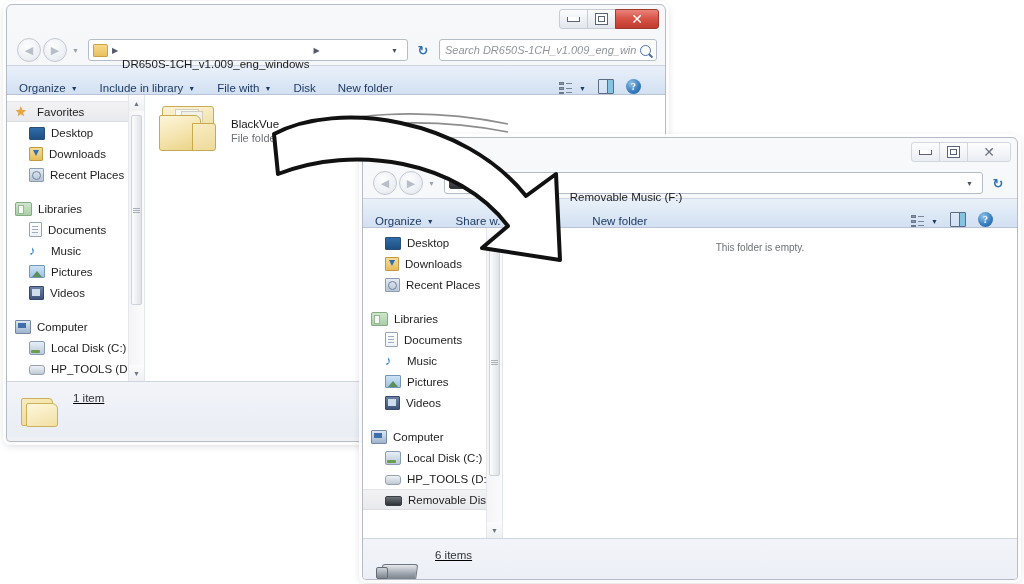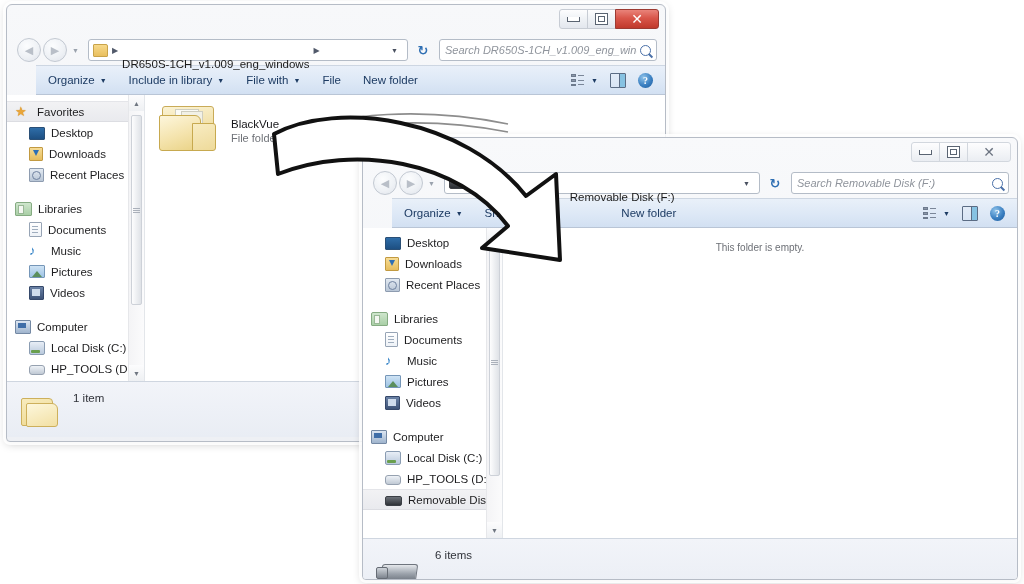--- a/index.html
+++ b/index.html
@@ -81,23 +81,23 @@
   }
   .searchbox .ph{flex:1;font-size:11px;font-style:italic;color:#8f949c;white-space:nowrap;overflow:hidden;}
   .magnifier{
     width:9px;height:9px;border:1.6px solid #4a70a8;border-radius:50%;position:relative;flex:none;margin-left:3px;
   }
   .magnifier:after{content:"";position:absolute;width:5px;height:1.6px;background:#4a70a8;
     right:-4px;bottom:-0.5px;transform:rotate(45deg);transform-origin:left center;}
 
   
   .toolbar{
-    height:30px;display:flex;align-items:center;padding:0 12px 0 12px;
+    height:30px;display:flex;align-items:flex-end;padding:0 24px 0 12px;
     background:linear-gradient(180deg,#e9f0f9 0%,#dde8f6 55%,#d2e0f2 100%);
-    border-top:1px solid #cdd6e2;border-bottom:1px solid #b9c5d6;box-sizing:border-box;margin-left:29px;
+    border-top:1px solid #cdd6e2;border-bottom:1px solid #b9c5d6;box-sizing:border-box;
   }
   .tbitem{font-size:11.5px;color:#1d3b63;margin-right:22px;white-space:nowrap;display:flex;align-items:center;}
   .tbcaret{font-size:7px;margin-left:5px;color:#1d3b63;}
   .tbspacer{flex:1;}
   .tbicon{display:flex;align-items:center;margin-left:12px;}
   .viewicon{width:13px;height:12px;position:relative;}
   .viewicon i{position:absolute;left:0;width:5px;height:3px;background:#8a96a8;border:1px solid #6d7a8d;box-sizing:border-box;}
   .viewicon i:nth-child(1){top:0;}
   .viewicon i:nth-child(2){top:5px;}
   .viewicon i:nth-child(3){top:10px;height:2px;}
@@ -199,21 +199,21 @@
   }
   .dragtip .tipic{width:12px;height:12px;margin-right:5px;border-radius:1px;
     background:linear-gradient(180deg,#8fb3d8 0%,#4b74a8 100%);border:1px solid #3c5f90;position:relative;flex:none;}
   .dragtip .tipic:after{content:"";position:absolute;left:3px;top:1px;width:0;height:0;
     border-left:3px solid transparent;border-right:3px solid transparent;border-bottom:6px solid #fff;}
   .dragtip .tiptxt{font-size:11px;color:#1c3f77;white-space:nowrap;}
 
   
   .statusbar{
     height:auto;background:linear-gradient(180deg,#f2f4f9 0%,#e9edf4 100%);
-    border-top:1px solid #cfd6e0;display:flex;align-items:center;padding:4px 0 0 14px;box-sizing:border-box;
+    border-top:1px solid #cfd6e0;display:flex;align-items:center;padding:4px 0 0 14px;box-sizing:border-box;text-decoration:underline;
   }
   #win1 .statusbar{height:56px;}
   #win2 .statusbar{height:60px;}
   .stfolder{width:40px;height:32px;position:relative;flex:none;}
   .stfolder .f1{position:absolute;left:0;top:2px;width:30px;height:26px;border-radius:2px 4px 2px 2px;
     background:linear-gradient(160deg,#f8ecbe 0%,#eed88f 100%);border:1px solid #cdb05c;}
   .stfolder .f2{position:absolute;left:5px;top:7px;width:30px;height:22px;border-radius:2px 6px 3px 2px;
     background:linear-gradient(160deg,#fdf7dc 0%,#f2e0a4 100%);border:1px solid #cdb05c;}
   .stusb{width:46px;height:30px;position:relative;flex:none;}
   .stusb .body{position:absolute;left:4px;top:8px;width:34px;height:16px;border-radius:3px;
@@ -280,21 +280,21 @@
       </div>
     <div class="tbitem">
         <span>Include in library</span>
         <span class="tbcaret">▼</span>
       </div>
     <div class="tbitem">
         <span>File with</span>
         <span class="tbcaret">▼</span>
       </div>
     <div class="tbitem">
-        <span>File</span>
+        <span>Disk</span>
       </div>
     <div class="tbitem">
         <span>New folder</span>
       </div>
     <div class="tbspacer"></div>
     <div class="tbicon">
       <span class="viewicon">
           <i></i>
           <i></i>
           <i></i>
@@ -432,31 +432,27 @@
       <div class="navcircle">
           <span>▶</span>
         </div>
       <span class="navdrop">▼</span>
     </div>
     <div class="addrbox">
       <div class="drivechip"></div>
       <span class="crumbarrow">▶</span>
       <span class="crumbtext dim">Co</span>
       <span style="width:76px"></span>
-      <span class="crumbtext">Removable Disk (F:)</span>
+      <span class="crumbtext">Removable Music (F:)</span>
       <span class="addrspacer"></span>
       <span class="addrcaret">▼</span>
     </div>
     <div class="refreshbtn">
         <span>↻</span>
       </div>
-    <div class="searchbox">
-      <span class="ph">Search Removable Disk (F:)</span>
-      <span class="magnifier"></span>
-    </div>
   </div>
 
   <div class="toolbar">
     <div class="tbitem">
         <span>Organize</span>
         <span class="tbcaret">▼</span>
       </div>
     <div class="tbitem" style="margin-right:92px">
         <span>Share w.</span>
       </div>

